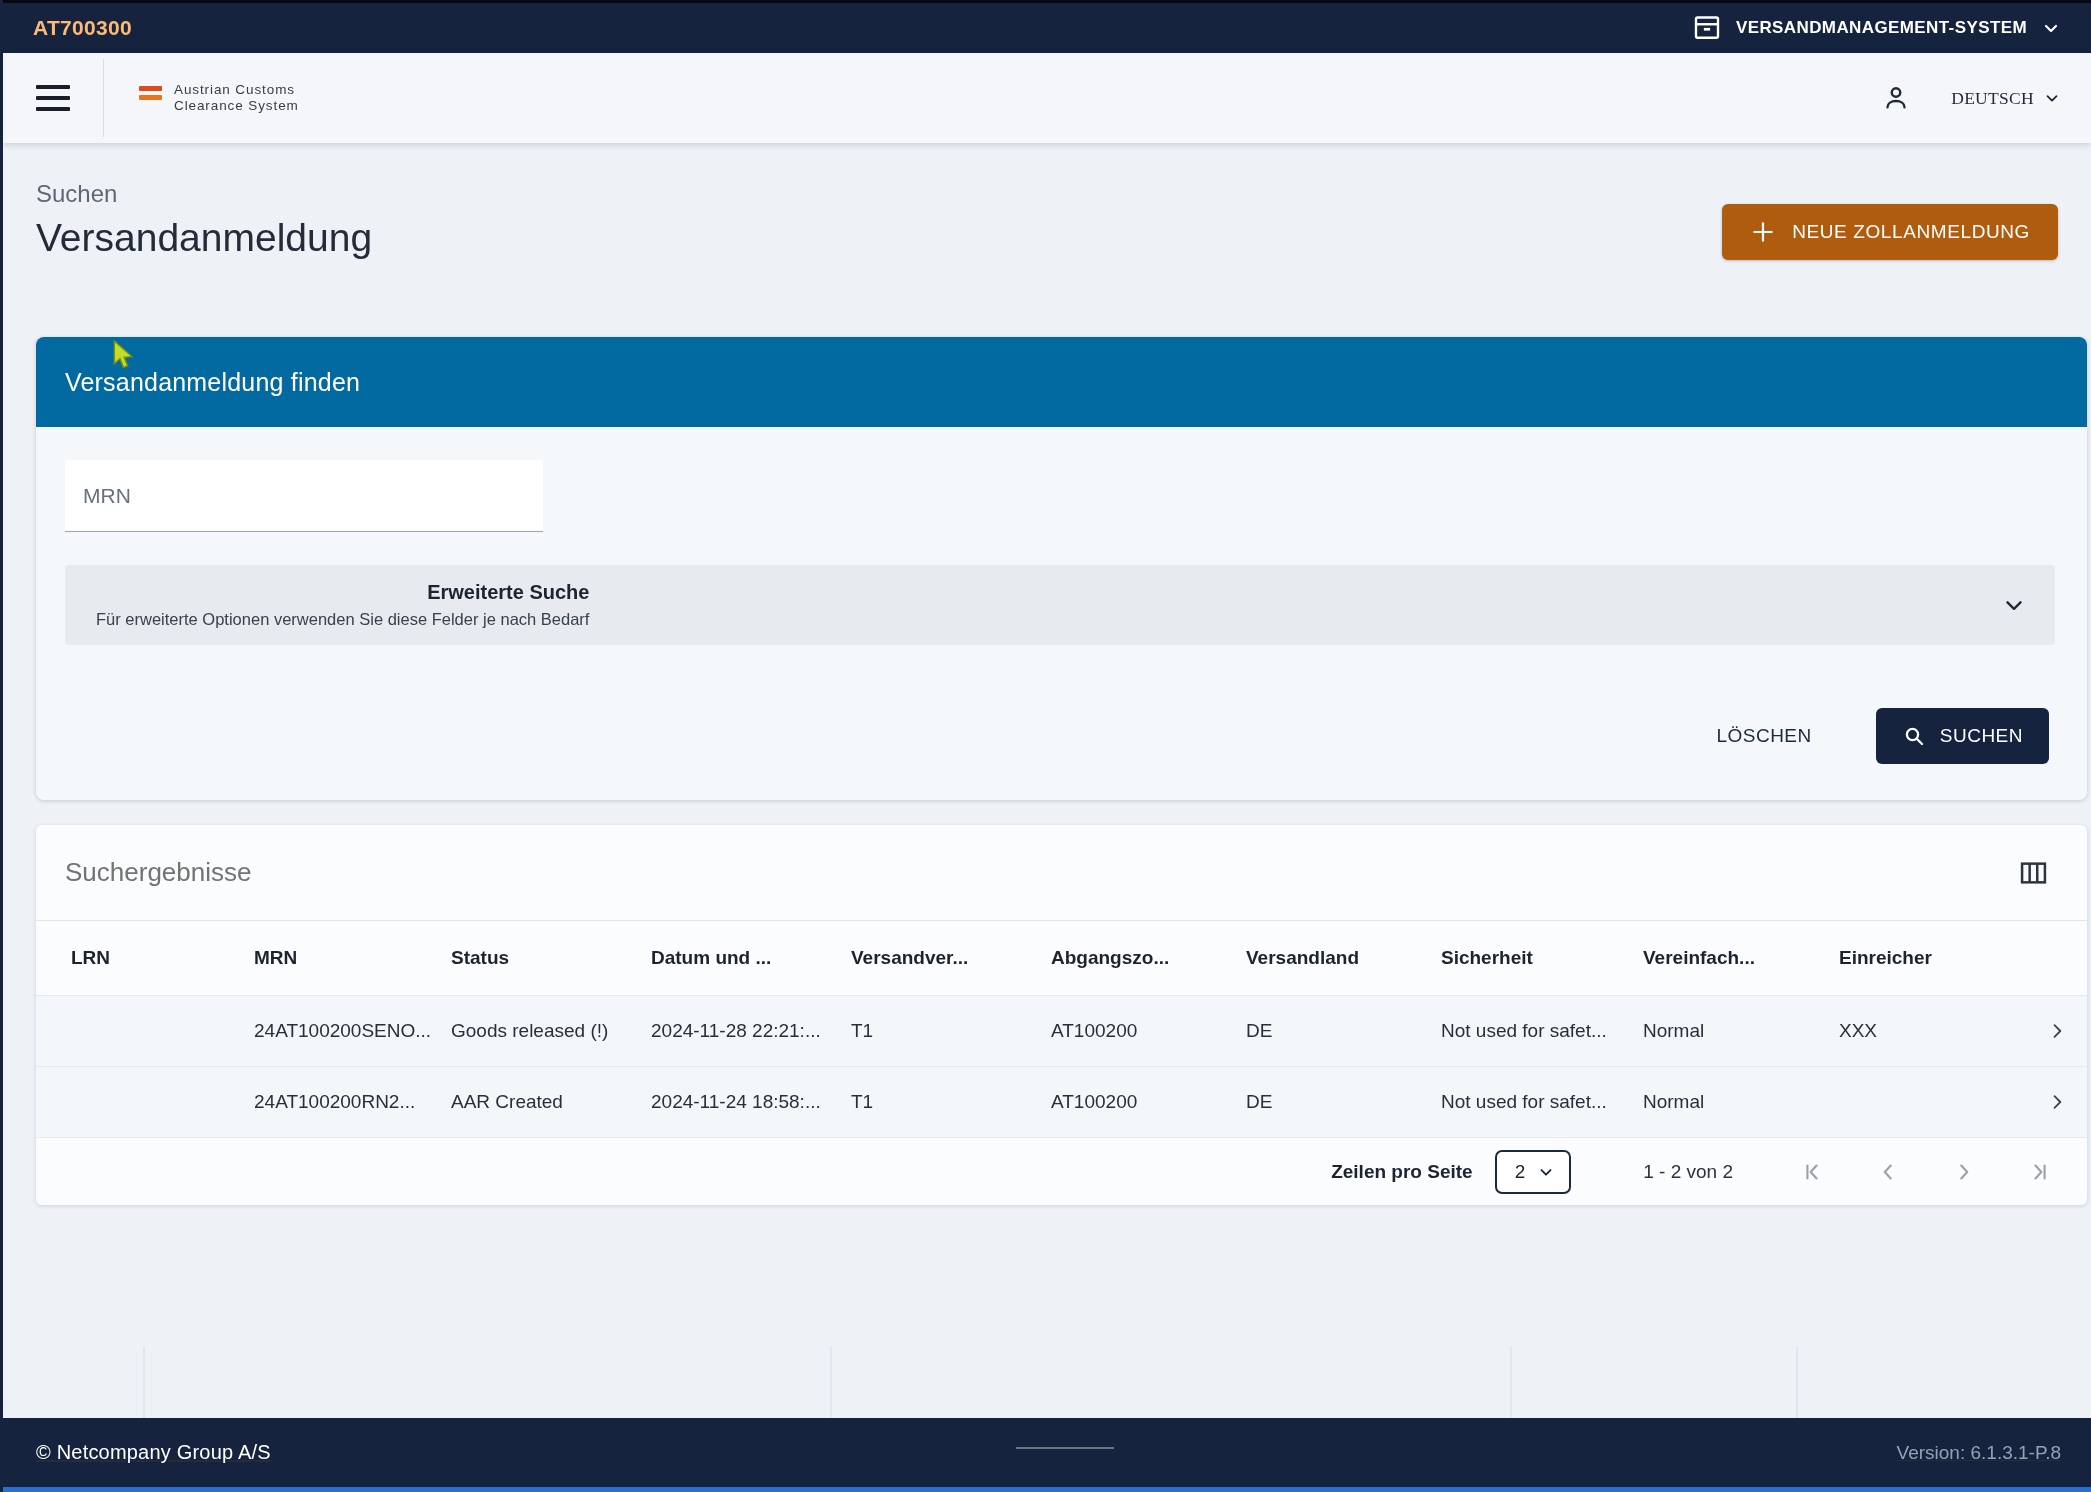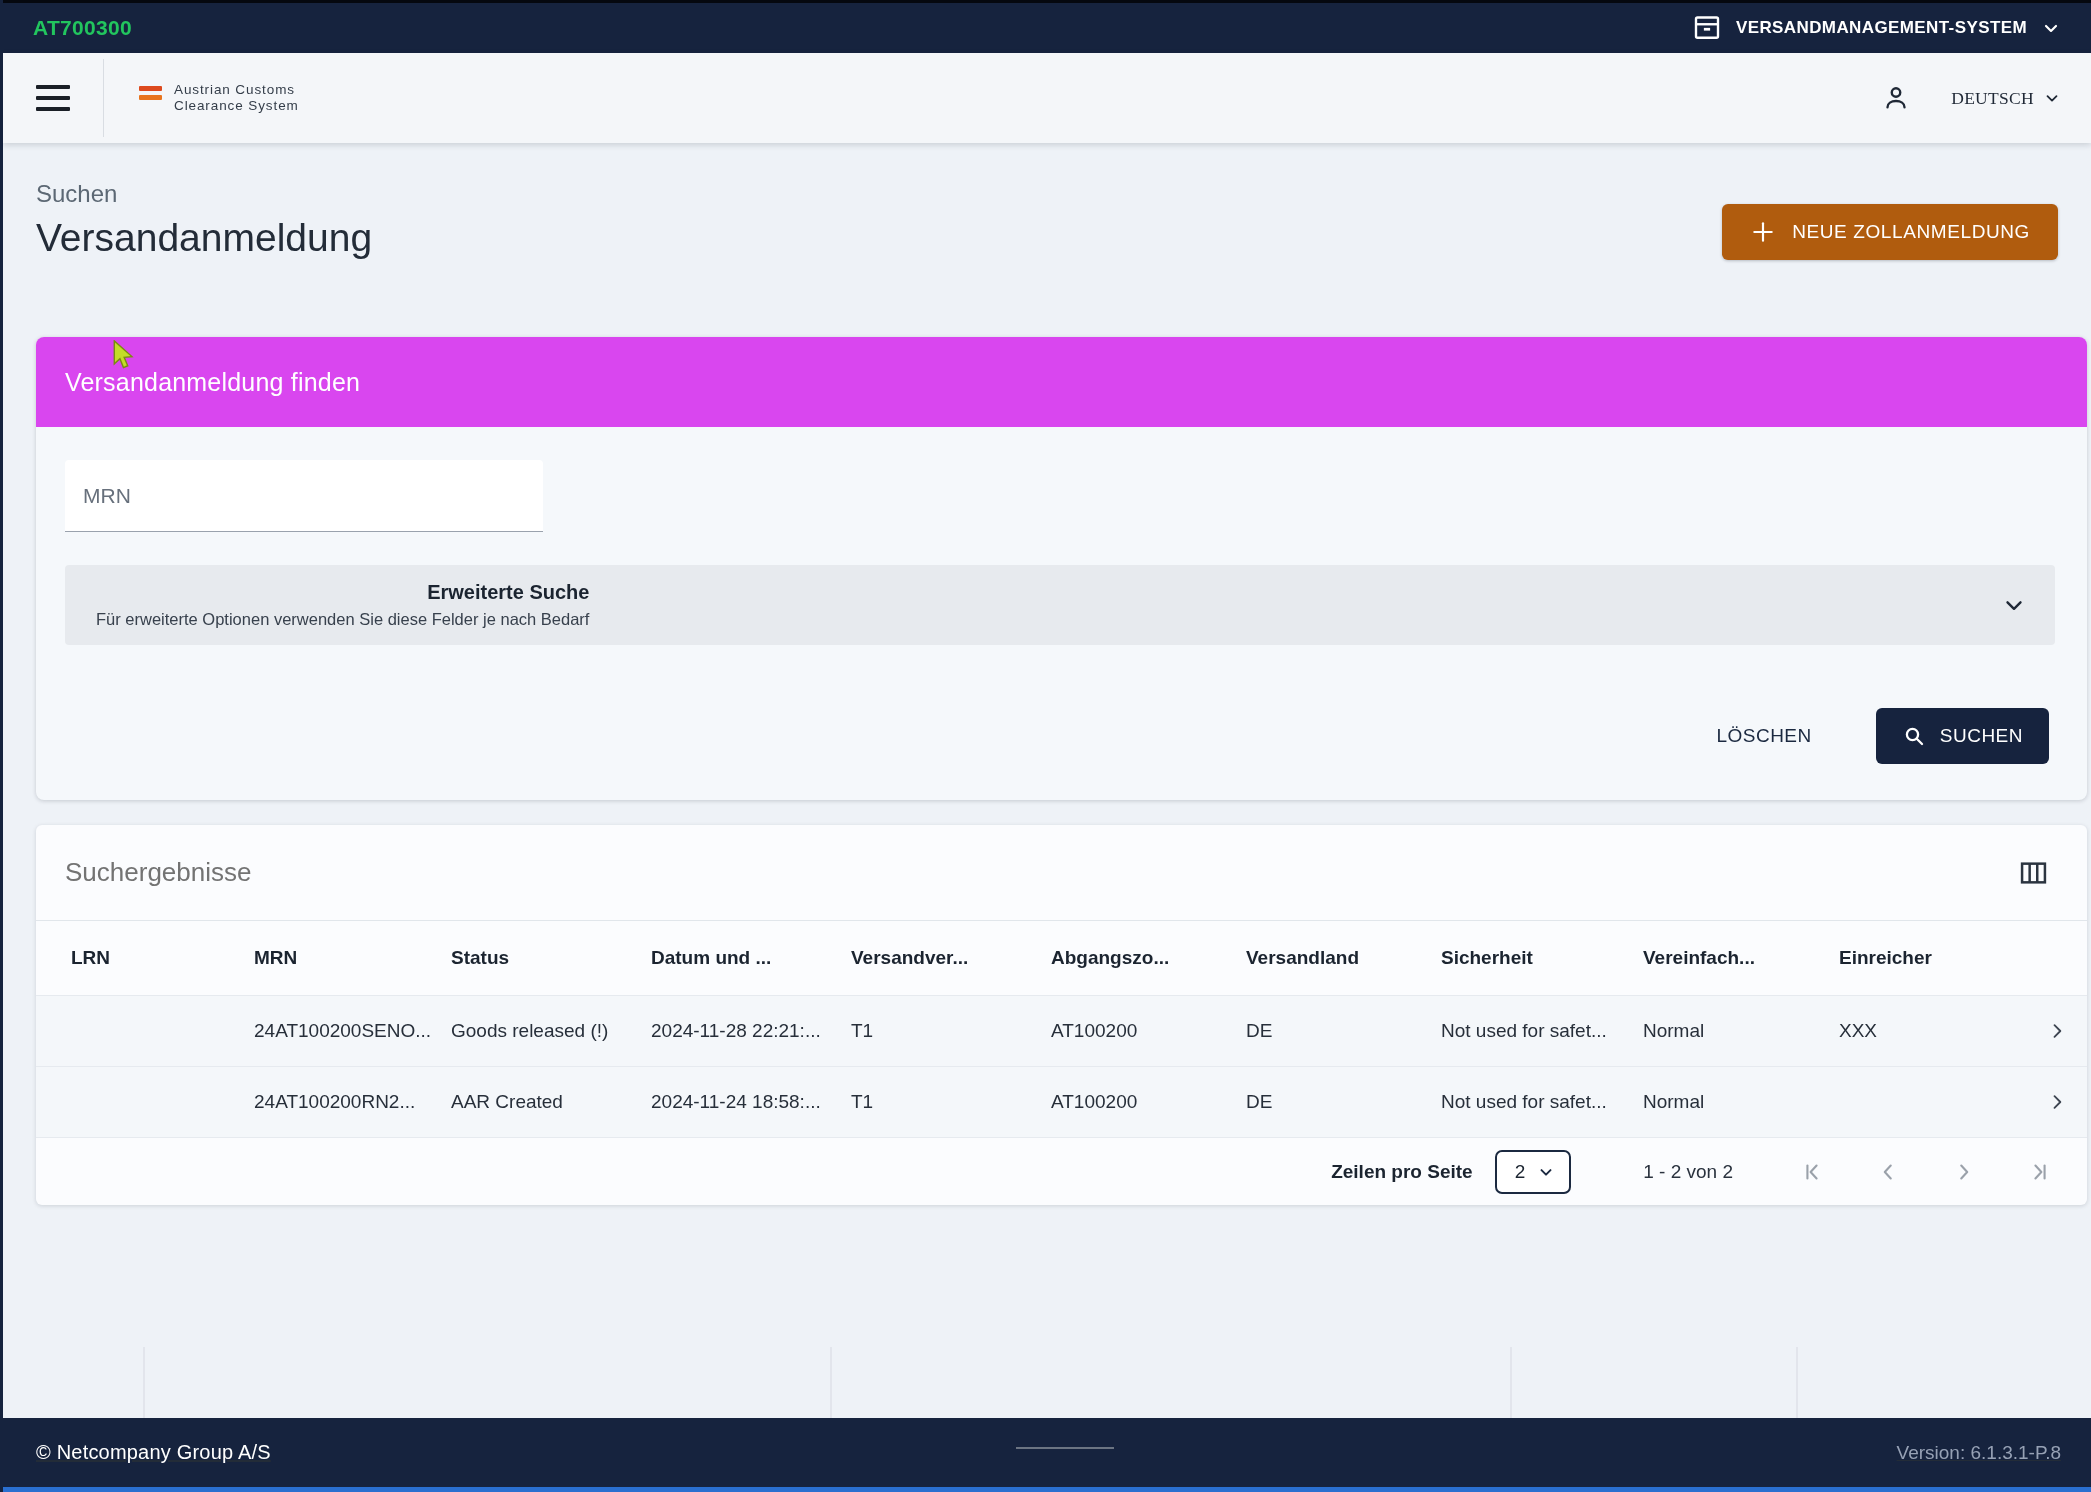--- a/index.html
+++ b/index.html
@@ -4,21 +4,21 @@
 <style>
   html,body{margin:0;padding:0;background:#eef2f7;}
   body{width:2091px;height:1492px;overflow:hidden;position:relative;
        font-family:"Liberation Sans",sans-serif;color:#232c38;}
   .screen{position:absolute;inset:0;border-left:3px solid #16233e;box-sizing:border-box;}
 
   
   .topbar{position:absolute;left:0;right:0;top:0;height:53px;background:#16233e;
           border-top:3px solid #05080f;display:flex;align-items:center;
           justify-content:space-between;padding:0 30px;box-sizing:border-box;}
-  .topbar .tenant{color:#22c55e;font-size:21px;font-weight:700;letter-spacing:.3px;}
+  .topbar .tenant{color:#fdba74;font-size:21px;font-weight:700;letter-spacing:.3px;}
   .topbar-right{display:flex;align-items:center;gap:14px;color:#fff;cursor:default;}
   .topbar-right .syslabel{font-size:17px;font-weight:600;letter-spacing:.4px;}
 
   
   .appbar{position:absolute;left:0;right:0;top:53px;height:90px;background:#f4f6f9;
           box-shadow:0 2px 6px rgba(20,30,50,.16);display:flex;align-items:center;
           padding:0 30px 0 33px;box-sizing:border-box;z-index:5;}
   .hamburger{width:34px;height:26px;display:flex;flex-direction:column;justify-content:space-between;
              background:none;border:none;padding:0;margin-right:33px;cursor:pointer;}
   .hamburger span{display:block;height:4px;background:#1a1f27;border-radius:1px;}
@@ -39,21 +39,21 @@
              justify-content:space-between;align-items:flex-end;}
   .crumb{font-size:24px;color:#5c6874;margin:0 0 8px 0;font-weight:400;}
   .page-title{font-size:39px;color:#232c38;font-weight:400;margin:0;}
   .btn-new{display:flex;align-items:center;gap:16px;background:#b05c0e;color:#fff;border:none;
            border-radius:6px;height:56px;padding:0 28px;font-family:inherit;font-size:19px;
            font-weight:500;letter-spacing:.6px;cursor:pointer;box-shadow:0 1px 3px rgba(16,24,40,.25);}
 
   
   .search-card{position:absolute;left:33px;top:337px;width:2051px;height:463px;border-radius:8px;
                background:#f5f8fb;box-shadow:0 1px 4px rgba(16,24,40,.18);box-sizing:border-box;}
-  .search-card-header{height:90px;background:#d946ef;border-radius:8px 8px 0 0;display:flex;
+  .search-card-header{height:90px;background:#0369a1;border-radius:8px 8px 0 0;display:flex;
                       align-items:center;padding:0 29px;box-sizing:border-box;}
   .search-card-header h2{color:#fff;font-size:25px;font-weight:400;margin:0;letter-spacing:.2px;}
   .fields-row{position:absolute;left:29px;top:123px;display:flex;gap:28px;}
   .field-select{width:475px;height:72px;background:#fff;border:none;border-bottom:2px solid #222b38;
                 border-radius:4px 4px 0 0;position:relative;text-align:left;padding:10px 18px 0;
                 box-sizing:border-box;cursor:pointer;font-family:inherit;}
   .field-select .flabel{display:block;font-size:15px;color:#49525f;}
   .field-select .fvalue{display:block;font-size:21px;color:#1a222e;margin-top:7px;}
   .field-select .sel-chev{position:absolute;right:22px;top:32px;}
   .field-input{width:478px;height:72px;background:#fff;border:none;border-bottom:1px solid #9aa2ad;

